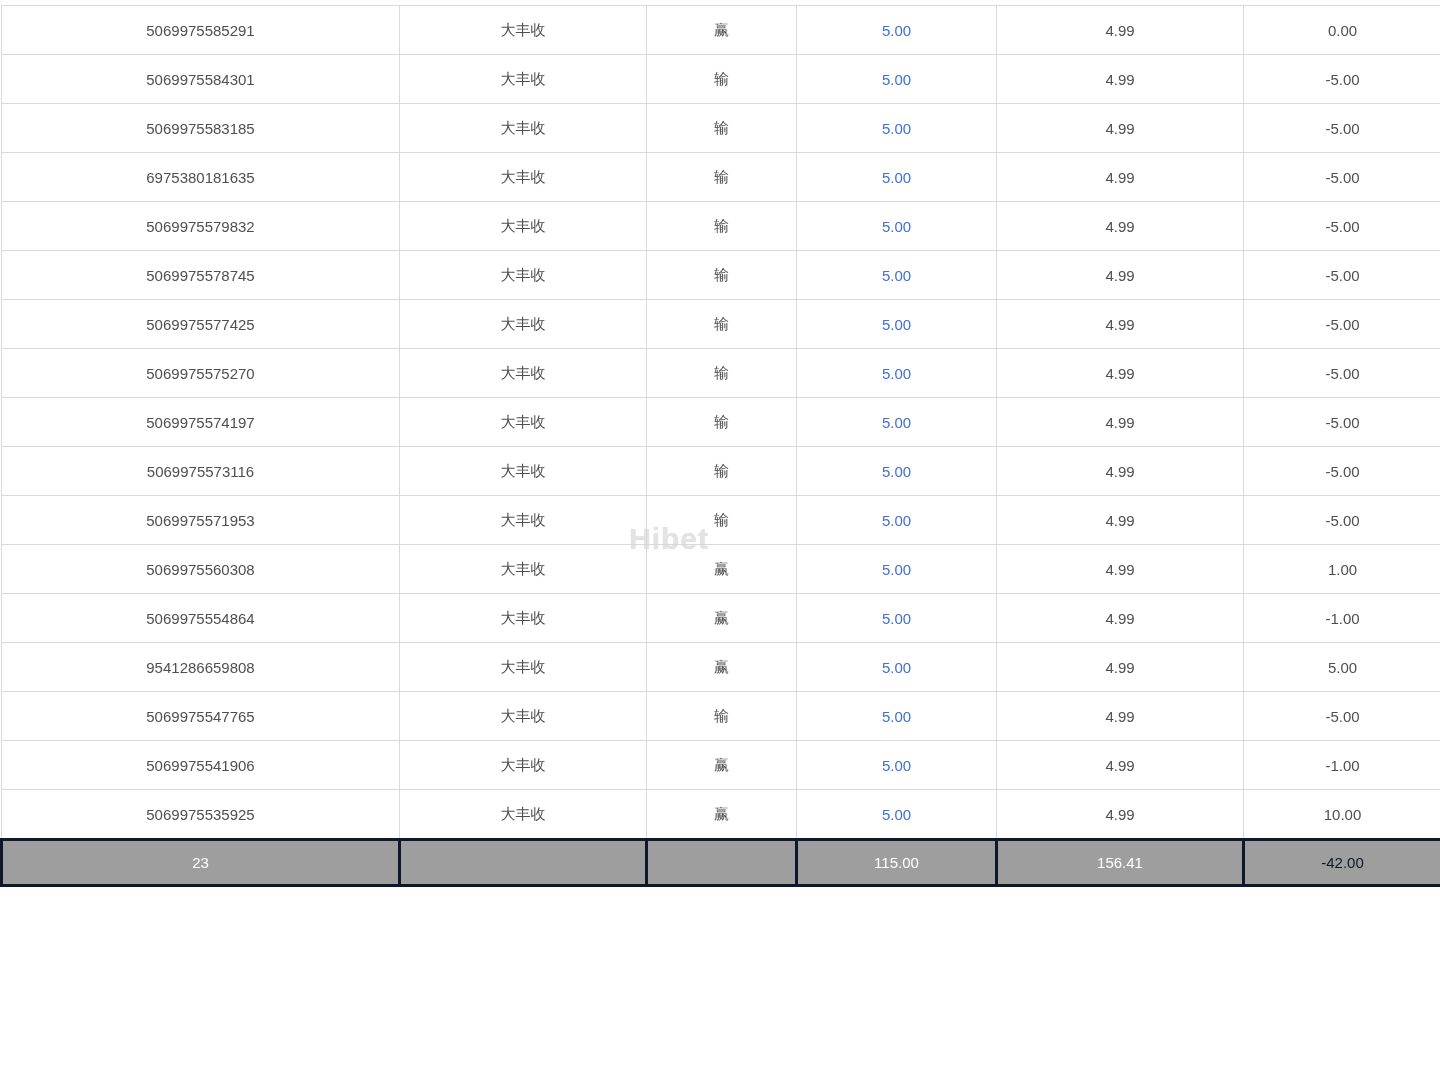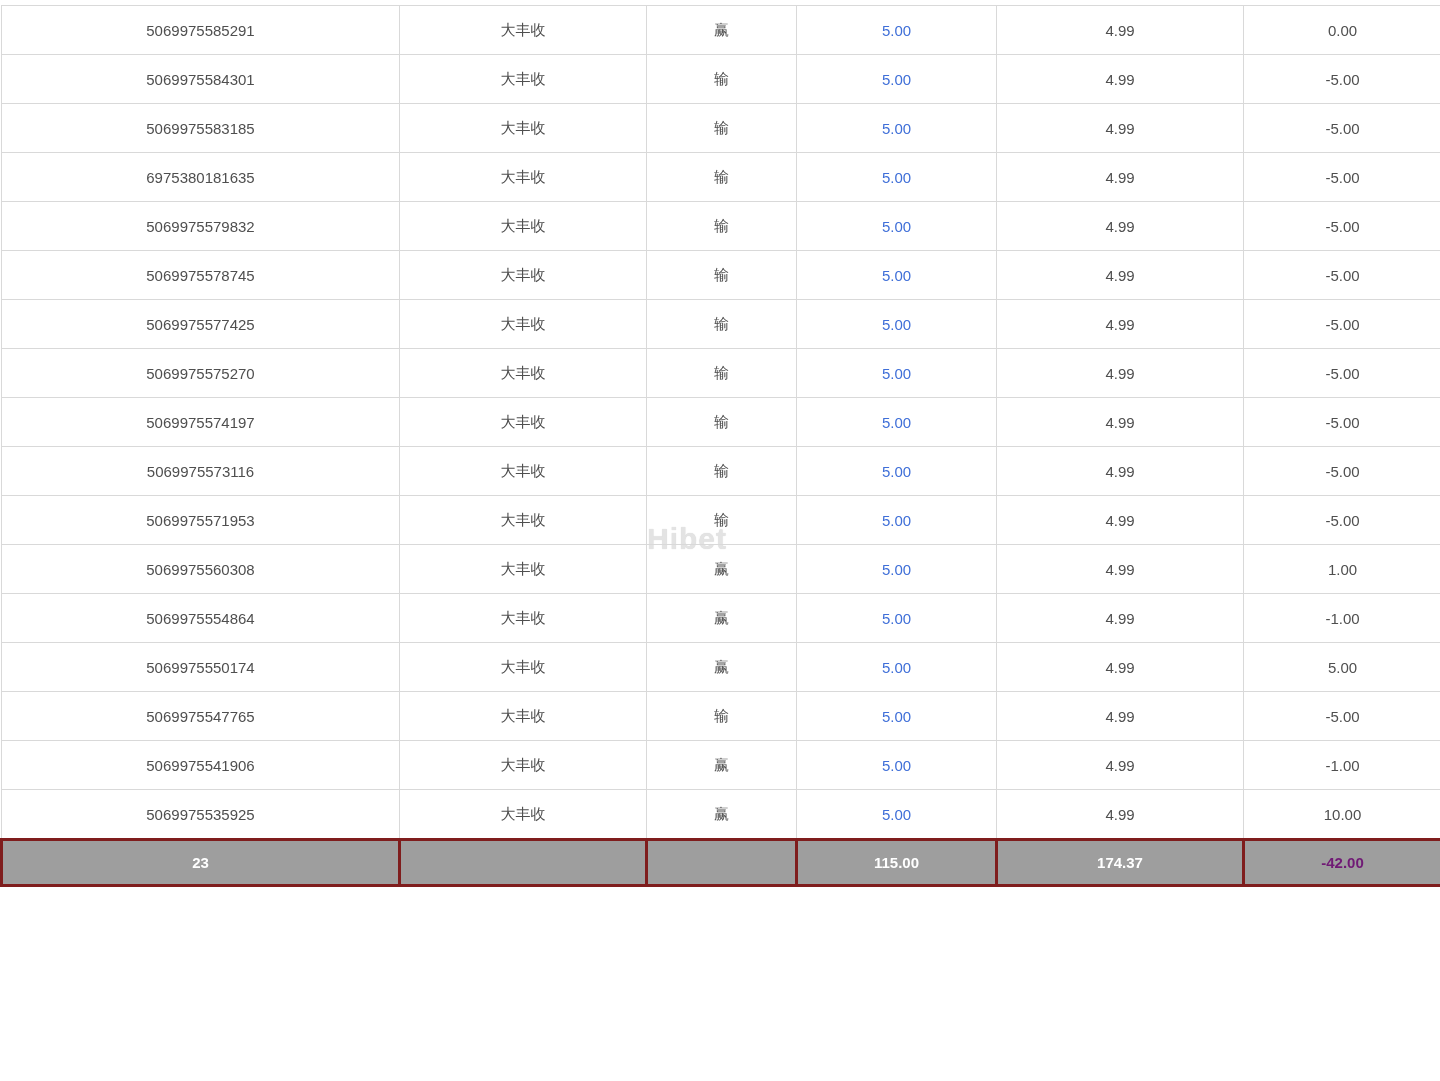--- a/index.html
+++ b/index.html
@@ -10,21 +10,21 @@
   }
   .page {
     position: relative;
     width: 1440px;
     height: 1081px;
     overflow: hidden;
     background: #ffffff;
   }
   .watermark {
     position: absolute;
-    left: 647px;
+    left: 629px;
     top: 522px;
     z-index: 1;
     font-size: 30px;
     font-weight: 800;
     letter-spacing: 1px;
     color: #e3e3e3;
     text-shadow: 0 0 1px #d2d2d2;
     pointer-events: none;
     user-select: none;
   }
@@ -56,27 +56,27 @@
     color: #3f6fd8;
     text-decoration: none;
     cursor: pointer;
   }
   td.neg {
     color: #e8393c;
   }
   tr.summary-row td {
     height: 41px;
     background: #9e9e9e;
-    border: 3px solid #7f1d1d;
+    border: 3px solid #0f172a;
     color: #ffffff;
-    font-weight: bold;
+    font-weight: normal;
     font-size: 15px;
   }
   tr.summary-row td.neg {
-    color: #701a75;
+    color: #0f172a;
   }
 </style>
 </head>
 <body>
 
 <div class="page">
 
   <div class="watermark">Hibet</div>
 
   <div class="table-wrap">
@@ -230,21 +230,21 @@
     <td>大丰收</td>
     <td>赢</td>
     <td>
       <a class="bet-link">5.00</a>
     </td>
     <td>4.99</td>
     <td class="neg">-1.00</td>
   </tr>
 
   <tr class="data-row">
-    <td>5069975550174</td>
+    <td>9541286659808</td>
     <td>大丰收</td>
     <td>赢</td>
     <td>
       <a class="bet-link">5.00</a>
     </td>
     <td>4.99</td>
     <td>5.00</td>
   </tr>
 
 
@@ -279,21 +279,21 @@
     </td>
     <td>4.99</td>
     <td>10.00</td>
   </tr>
 
   <tr class="summary-row">
     <td>23</td>
     <td></td>
     <td></td>
     <td>115.00</td>
-    <td>174.37</td>
+    <td>156.41</td>
     <td class="neg">-42.00</td>
   </tr>
 
 </tbody>
     </table>
   </div>
 
 </div>
 
 </body></html>

